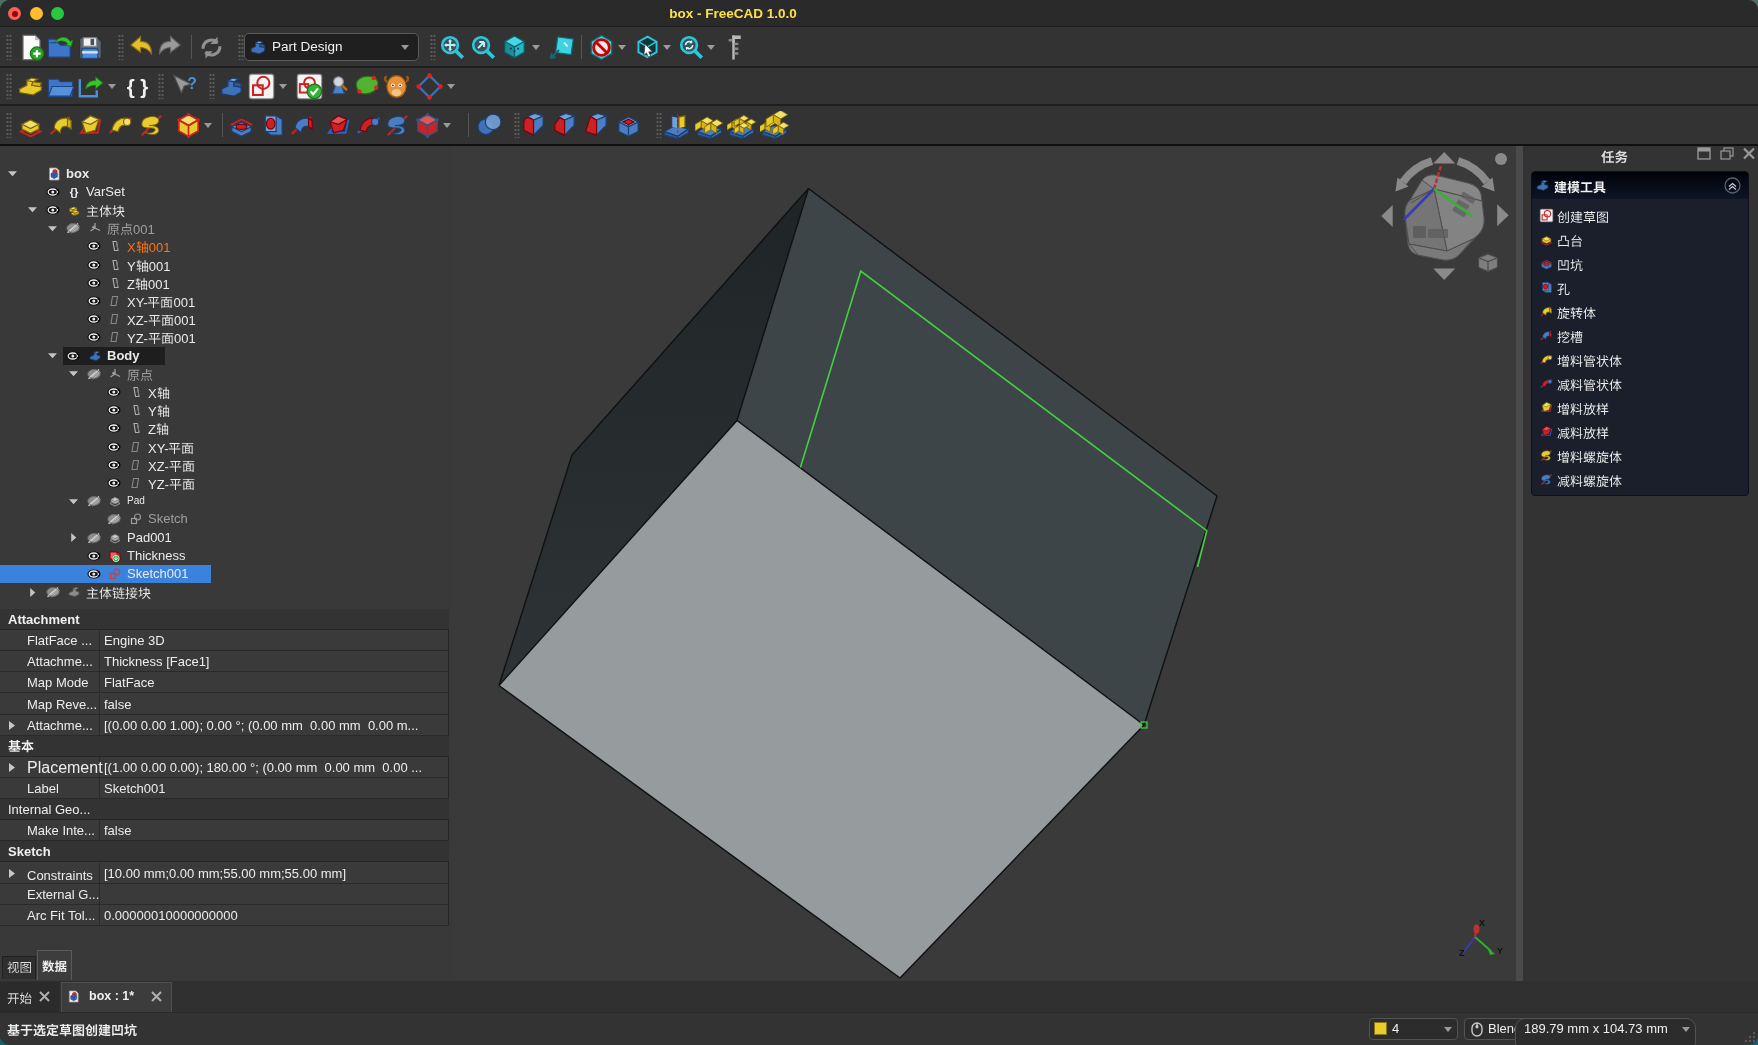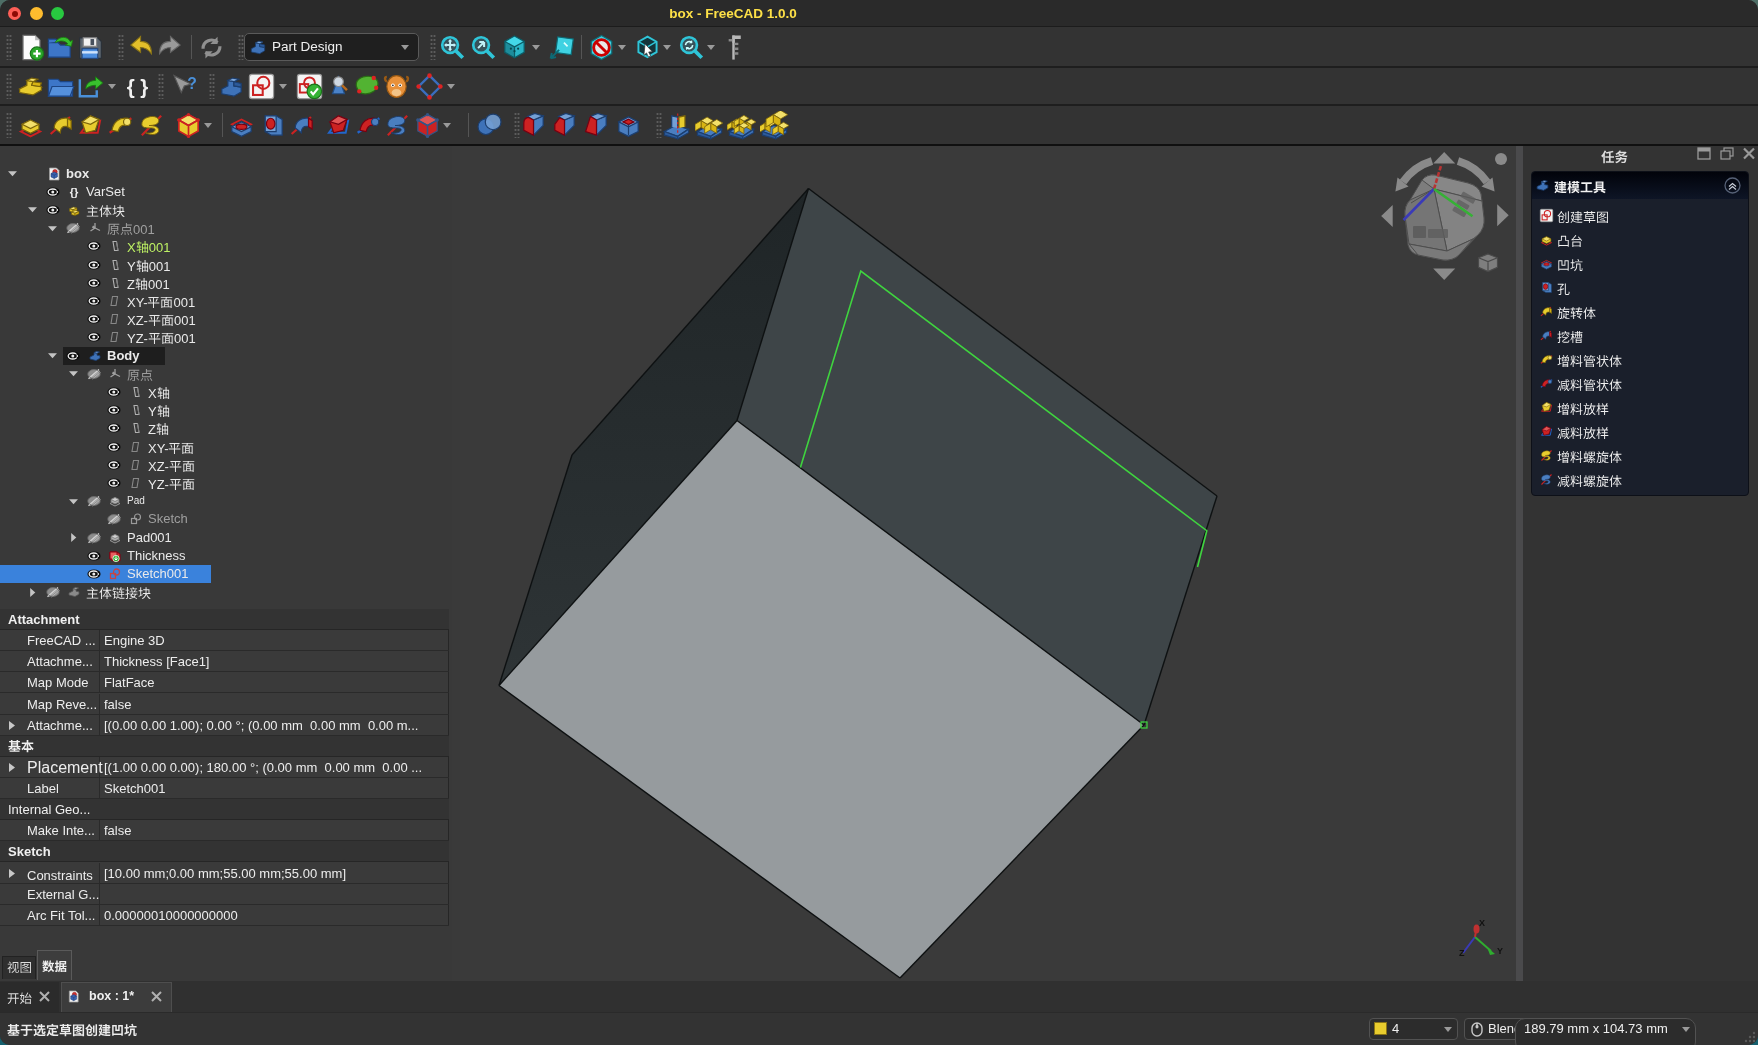--- a/index.html
+++ b/index.html
@@ -465,21 +465,21 @@
 <svg class="abs" style="left:86.6px;top:239.3px" width="14" height="14" viewBox="0 0 14 14">
       <ellipse cx="7" cy="7" rx="6.6" ry="4.6" fill="#0e0e0e"></ellipse>
       <ellipse cx="6.8" cy="7" rx="4.6" ry="3" fill="none" stroke="#ededed" stroke-width="1.3"></ellipse>
       <circle cx="6.8" cy="7" r="1.5" fill="#ededed"></circle>
       <path d="M10.5 4.5l2 1M10.8 9.2l1.8-.8" stroke="#0e0e0e" stroke-width="1.5"></path>
     </svg>
 <svg class="abs" style="left:108.1px;top:239.3px" width="14" height="14" viewBox="0 0 14 14">
       <path d="M5 2.5h3.5L10 11.5H6.5z" fill="none" stroke="#b2b2b2" stroke-width="1.1"></path>
       <path d="M8.5 2.5L10 11.5" stroke="#7a7a7a" stroke-width="1"></path>
     </svg>
-<div class="lbl" style="left:127px;top:237.3px;font-size:13px;font-weight:normal;color:#bef264;line-height:18px">X<svg width="13" height="17" style="vertical-align:-2px" fill="currentColor">
+<div class="lbl" style="left:127px;top:237.3px;font-size:13px;font-weight:normal;color:#f97316;line-height:18px">X<svg width="13" height="17" style="vertical-align:-2px" fill="currentColor">
         <use href="#u8F74" transform="translate(0.0 15.0) scale(0.0130 -0.0130)"></use>
       </svg>001</div>
 <svg class="abs" style="left:86.6px;top:257.5px" width="14" height="14" viewBox="0 0 14 14">
       <ellipse cx="7" cy="7" rx="6.6" ry="4.6" fill="#0e0e0e"></ellipse>
       <ellipse cx="6.8" cy="7" rx="4.6" ry="3" fill="none" stroke="#ededed" stroke-width="1.3"></ellipse>
       <circle cx="6.8" cy="7" r="1.5" fill="#ededed"></circle>
       <path d="M10.5 4.5l2 1M10.8 9.2l1.8-.8" stroke="#0e0e0e" stroke-width="1.5"></path>
     </svg>
 <svg class="abs" style="left:108.1px;top:257.5px" width="14" height="14" viewBox="0 0 14 14">
       <path d="M5 2.5h3.5L10 11.5H6.5z" fill="none" stroke="#b2b2b2" stroke-width="1.1"></path>
@@ -734,21 +734,21 @@
         <use href="#u4F53" transform="translate(13.0 15.0) scale(0.0130 -0.0130)"></use>
         <use href="#u94FE" transform="translate(26.0 15.0) scale(0.0130 -0.0130)"></use>
         <use href="#u63A5" transform="translate(39.0 15.0) scale(0.0130 -0.0130)"></use>
         <use href="#u5757" transform="translate(52.0 15.0) scale(0.0130 -0.0130)"></use>
       </svg></div>
 <div class="abs" style="left:0;top:609px;width:449px;height:317px;background:#3a3a3a;border-top:1px solid #262626;border-right:1px solid #262626"></div>
 <div class="abs" style="left:0;top:609.0px;width:449px;height:21.1px;background:#333333;border-bottom:1px solid #262626"></div>
 <div class="lbl" style="left:8px;top:609.0px;font-size:13px;font-weight:bold;line-height:21px;color:#f0f0f0">Attachment</div>
 <div class="abs" style="left:0;top:630.1px;width:449px;height:21.1px;border-bottom:1px solid #2a2a2a"></div>
 <div class="abs" style="left:99px;top:630.1px;width:1px;height:21.1px;background:#2a2a2a"></div>
-<div class="lbl" style="left:27px;top:630.1px;font-size:13px;line-height:21px;color:#ededed">FreeCAD ...</div>
+<div class="lbl" style="left:27px;top:630.1px;font-size:13px;line-height:21px;color:#ededed">FlatFace ...</div>
 <div class="lbl" style="left:104px;top:630.1px;font-size:13px;line-height:21px;color:#ededed;width:345px;overflow:hidden">Engine 3D</div>
 <div class="abs" style="left:0;top:651.3px;width:449px;height:21.1px;border-bottom:1px solid #2a2a2a"></div>
 <div class="abs" style="left:99px;top:651.3px;width:1px;height:21.1px;background:#2a2a2a"></div>
 <div class="lbl" style="left:27px;top:651.3px;font-size:13px;line-height:21px;color:#ededed">Attachme...</div>
 <div class="lbl" style="left:104px;top:651.3px;font-size:13px;line-height:21px;color:#ededed;width:345px;overflow:hidden">Thickness [Face1]</div>
 <div class="abs" style="left:0;top:672.4px;width:449px;height:21.1px;border-bottom:1px solid #2a2a2a"></div>
 <div class="abs" style="left:99px;top:672.4px;width:1px;height:21.1px;background:#2a2a2a"></div>
 <div class="lbl" style="left:27px;top:672.4px;font-size:13px;line-height:21px;color:#ededed">Map Mode</div>
 <div class="lbl" style="left:104px;top:672.4px;font-size:13px;line-height:21px;color:#ededed;width:345px;overflow:hidden">FlatFace</div>
 <div class="abs" style="left:0;top:693.5px;width:449px;height:21.1px;border-bottom:1px solid #2a2a2a"></div>

